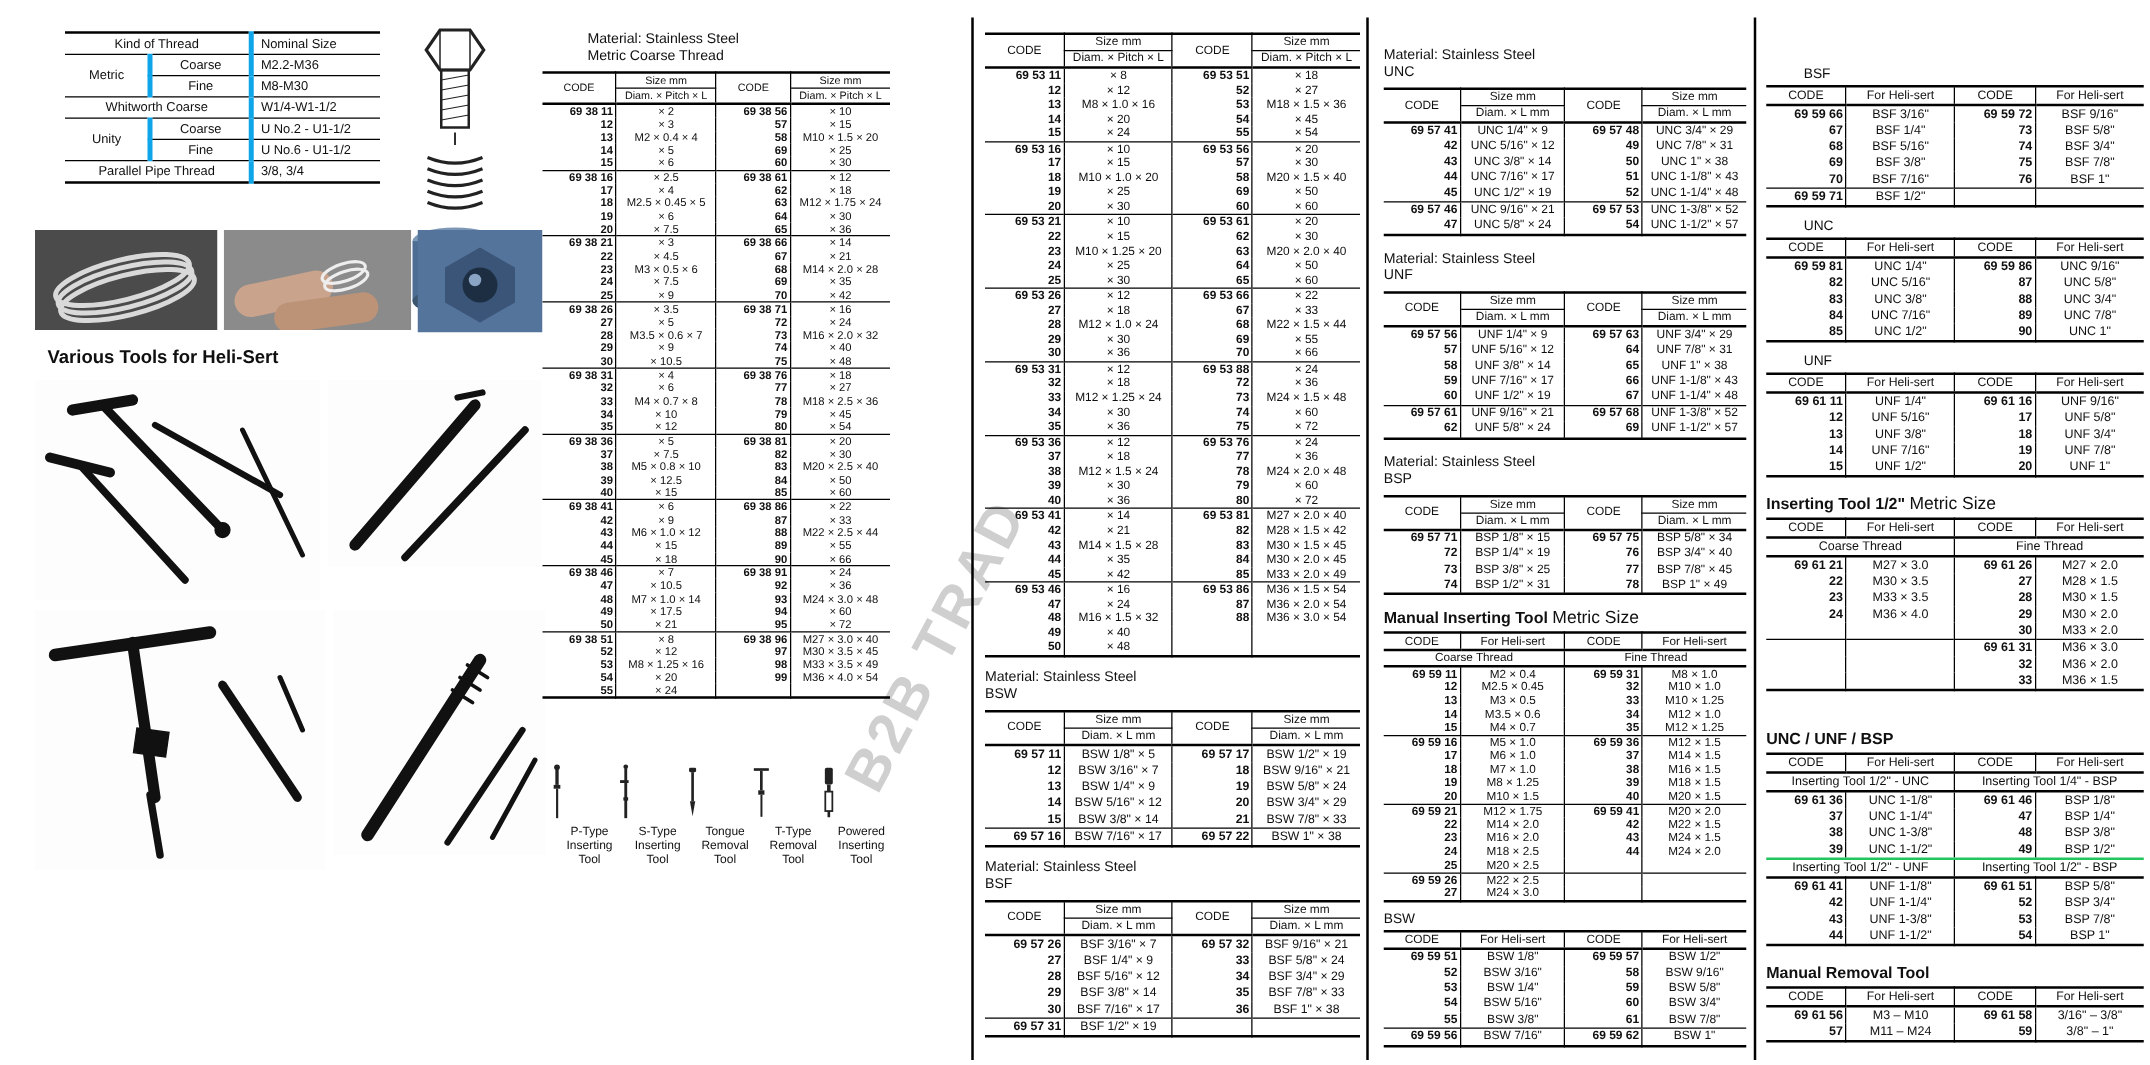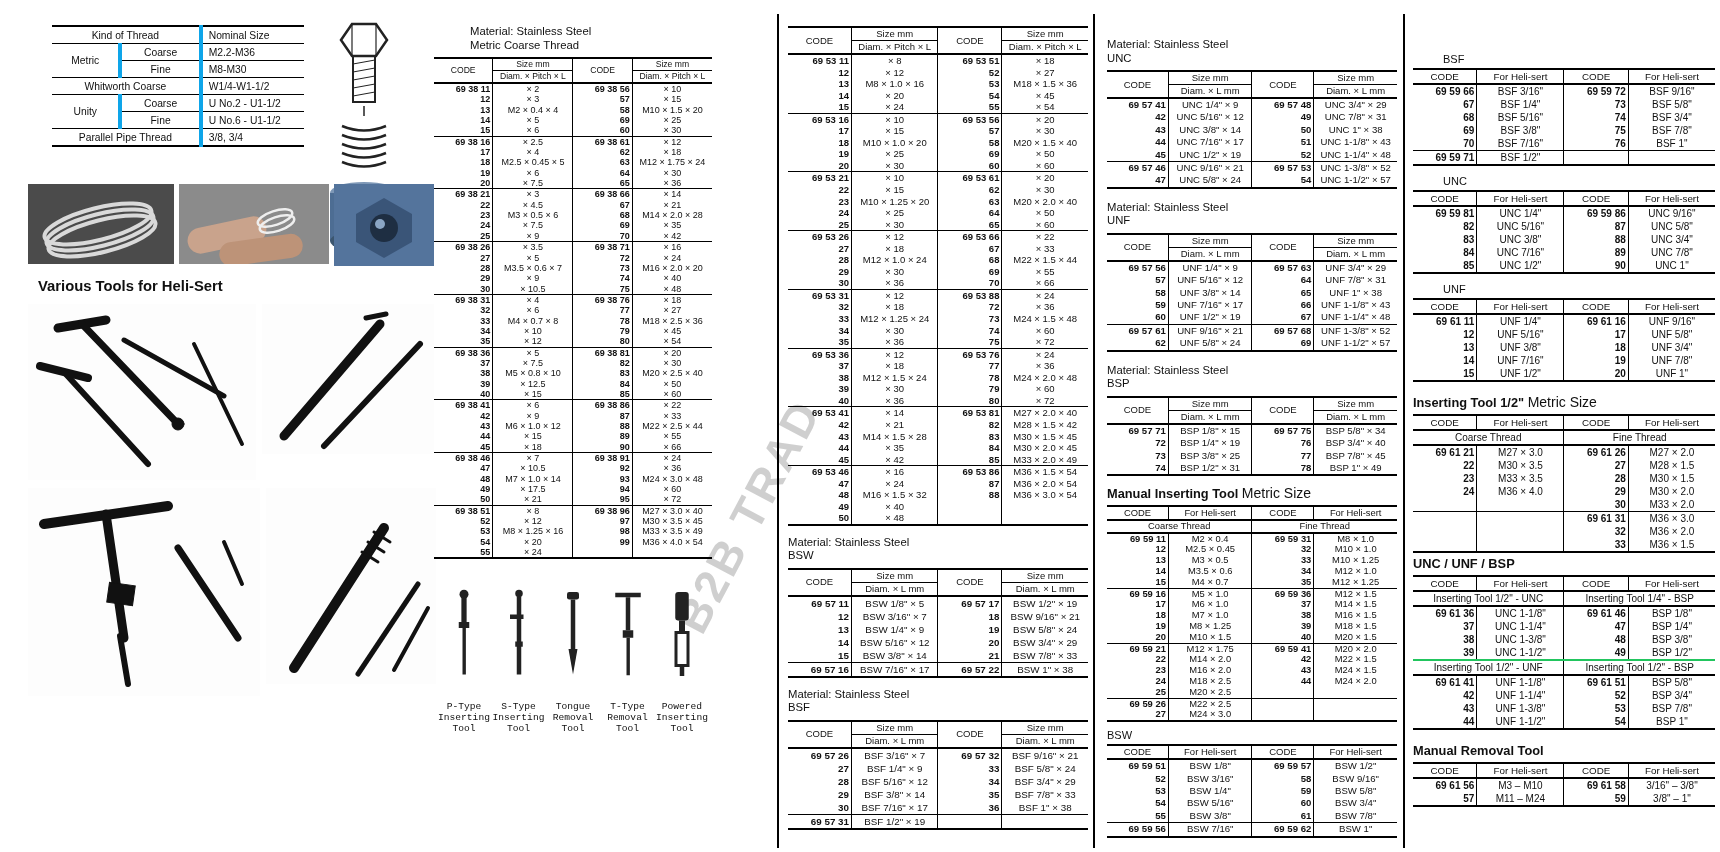--- a/index.html
+++ b/index.html
@@ -54,21 +54,21 @@
   .kind td{border-top:1px solid #000;}
   .kind th{border-bottom:none;font-weight:normal;}
   .kind .vr{border-right:4px solid #0ea5e9;text-align:center;}
   .photo-row{position:absolute;top:168px;left:0;display:flex;gap:5px;}
   .tools1{position:absolute;top:288px;left:0;display:flex;gap:6px;}
   .tools2{position:absolute;top:472px;left:0;display:flex;gap:6px;}
   .bolt{position:absolute;top:2px;left:258px;}
   .cap-abs{position:absolute;top:262px;left:10px;font-weight:bold;font-size:14.8px;}
   
   .tools-row{margin-top:16px;display:flex;justify-content:space-between;padding:0 4px;}
-  .tool-item{display:flex;flex-direction:column;align-items:center;width:52px;font-family:Liberation Mono, monospace;}
+  .tool-item{display:flex;flex-direction:row;align-items:flex-end;width:52px;}
   .tool-item svg{height:118px;}
   .tool-lab{font-size:9.6px;line-height:11px;text-align:center;margin-top:8px;}
   
   .wm{position:absolute;left:618px;top:386px;width:260px;height:260px;pointer-events:none;
       display:flex;align-items:center;justify-content:center;
       transform:rotate(-62deg);font-size:46px;font-weight:bold;color:rgba(130,130,130,.38);
       letter-spacing:3px;white-space:nowrap;}
 </style>
 </head>
 <body>
@@ -342,21 +342,21 @@
             <tr>
               <td class="c">27</td>
               <td class="s">× 5</td>
               <td class="c">72</td>
               <td class="s last">× 24</td>
             </tr>
             <tr>
               <td class="c">28</td>
               <td class="s">M3.5 × 0.6 × 7</td>
               <td class="c">73</td>
-              <td class="s last">M16 × 2.0 × 20</td>
+              <td class="s last">M16 × 2.0 × 32</td>
             </tr>
             <tr>
               <td class="c">29</td>
               <td class="s">× 9</td>
               <td class="c">74</td>
               <td class="s last">× 40</td>
             </tr>
             <tr>
               <td class="c">30</td>
               <td class="s">× 10.5</td>
@@ -1512,21 +1512,21 @@
             <tr>
               <td class="c"></td>
               <td class="s"></td>
               <td class="c">33</td>
               <td class="s last">M36 × 1.5</td>
             </tr>
           </tbody>
         </table>
       </div>
 
-    <div class="sec-title" style="margin-top:3px">UNC / UNF / BSP</div>
+    <div class="sec-title" style="margin-top:30px">UNC / UNF / BSP</div>
     <div class="t-d">
         <table class="cat">
           <thead>
             <tr>
               <th class="hc">CODE</th>
               <th class="hs hb">For Heli-sert</th>
               <th class="hc">CODE</th>
               <th class="hs hb last">For Heli-sert</th>
             </tr>
           </thead>

